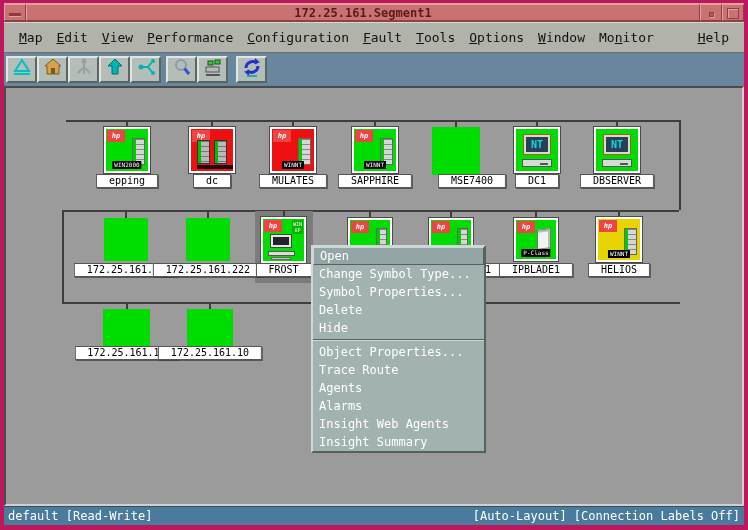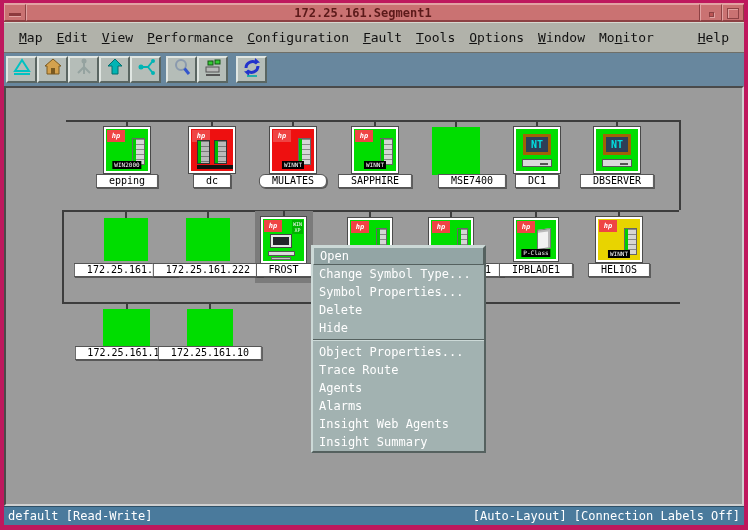--- a/index.html
+++ b/index.html
@@ -63,21 +63,21 @@
               white-space:nowrap; }
   .xp-badge { position:absolute; right:1px; top:1px; background:#00b400; color:#fff;
               font-size:5px; line-height:6px; padding:1px; text-align:center; white-space:pre-line; }
   .twin-towers { position:absolute; left:4px; top:11px; width:34px; height:26px; }
   .twin-towers .t { position:absolute; top:0; width:13px; height:24px; background:#b9b9b9;
             border:1px solid #333;
             background-image:linear-gradient(to right,#0b0 3px,transparent 3px),
               repeating-linear-gradient(#777 0 1px, transparent 1px 5px); }
   .twin-base { position:absolute; left:2px; bottom:-3px; width:36px; height:4px; background:#111; }
   .nt-mon { position:absolute; left:50%; top:5px; transform:translateX(-50%); width:28px; height:21px;
-            background:#d9d9d9; border:3px solid #a16207; display:flex; justify-content:center; }
+            background:#d9d9d9; border:1px solid #a16207; display:flex; align-items:center; justify-content:center; }
   .nt-scr { width:22px; height:15px; background:#2d3e57; color:#00e0e0; font-size:10px;
             font-weight:bold; display:flex; align-items:center; justify-content:center; }
   .nt-base { position:absolute; left:50%; bottom:4px; transform:translateX(-50%); width:30px; height:8px;
              background:#d9d9d9; border:1px solid #555; }
   .nt-base::after { content:""; position:absolute; right:3px; top:3px; width:8px; height:2px; background:#555; }
   .xp-mon { position:absolute; left:7px; top:15px; width:22px; height:14px; background:#e6e6e6;
             border:1px solid #444; }
   .xp-mon::after { content:""; position:absolute; left:2px; top:2px; right:2px; bottom:2px; background:#23242a; }
   .xp-unit { position:absolute; left:5px; bottom:5px; width:27px; height:5px; background:#dcdcdc; border:1px solid #555; }
   .xp-kbd { position:absolute; left:8px; bottom:1px; width:20px; height:3px; background:#c4c4c4; border:1px solid #666; }
@@ -211,21 +211,21 @@
           <span class="twin-base"></span>
         </span>
       </div>
       <div class="node-label" style="left: 206px; top: 86px;">dc</div>
       <div class="busline" style="left: 286px; top: 32px; width: 2px; height: 7px;"></div>
       <div class="node bordered" style="left: 264px; top: 39px; width: 46px; height: 46px; background: rgb(238, 16, 16);">
         <span class="hplogo">hp</span>
         <span class="tower"></span>
         <span class="os-badge">WINNT</span>
       </div>
-      <div class="node-label" style="left: 287px; top: 86px; border-radius: 6px;">MULATES</div>
+      <div class="node-label" style="left: 287px; top: 86px;">MULATES</div>
       <div class="busline" style="left: 368px; top: 32px; width: 2px; height: 7px;"></div>
       <div class="node bordered" style="left: 346px; top: 39px; width: 46px; height: 46px; background: rgb(0, 221, 0);">
         <span class="hplogo">hp</span>
         <span class="tower"></span>
         <span class="os-badge">WINNT</span>
       </div>
       <div class="node-label" style="left: 369px; top: 86px;">SAPPHIRE</div>
       <div class="busline" style="left: 449px; top: 32px; width: 2px; height: 7px;"></div>
       <div class="node" style="left: 426px; top: 39px; width: 48px; height: 48px; background: rgb(0, 221, 0);"></div>
       <div class="node-label" style="left: 450px; top: 86px; margin-left: 16px;">MSE7400</div>

